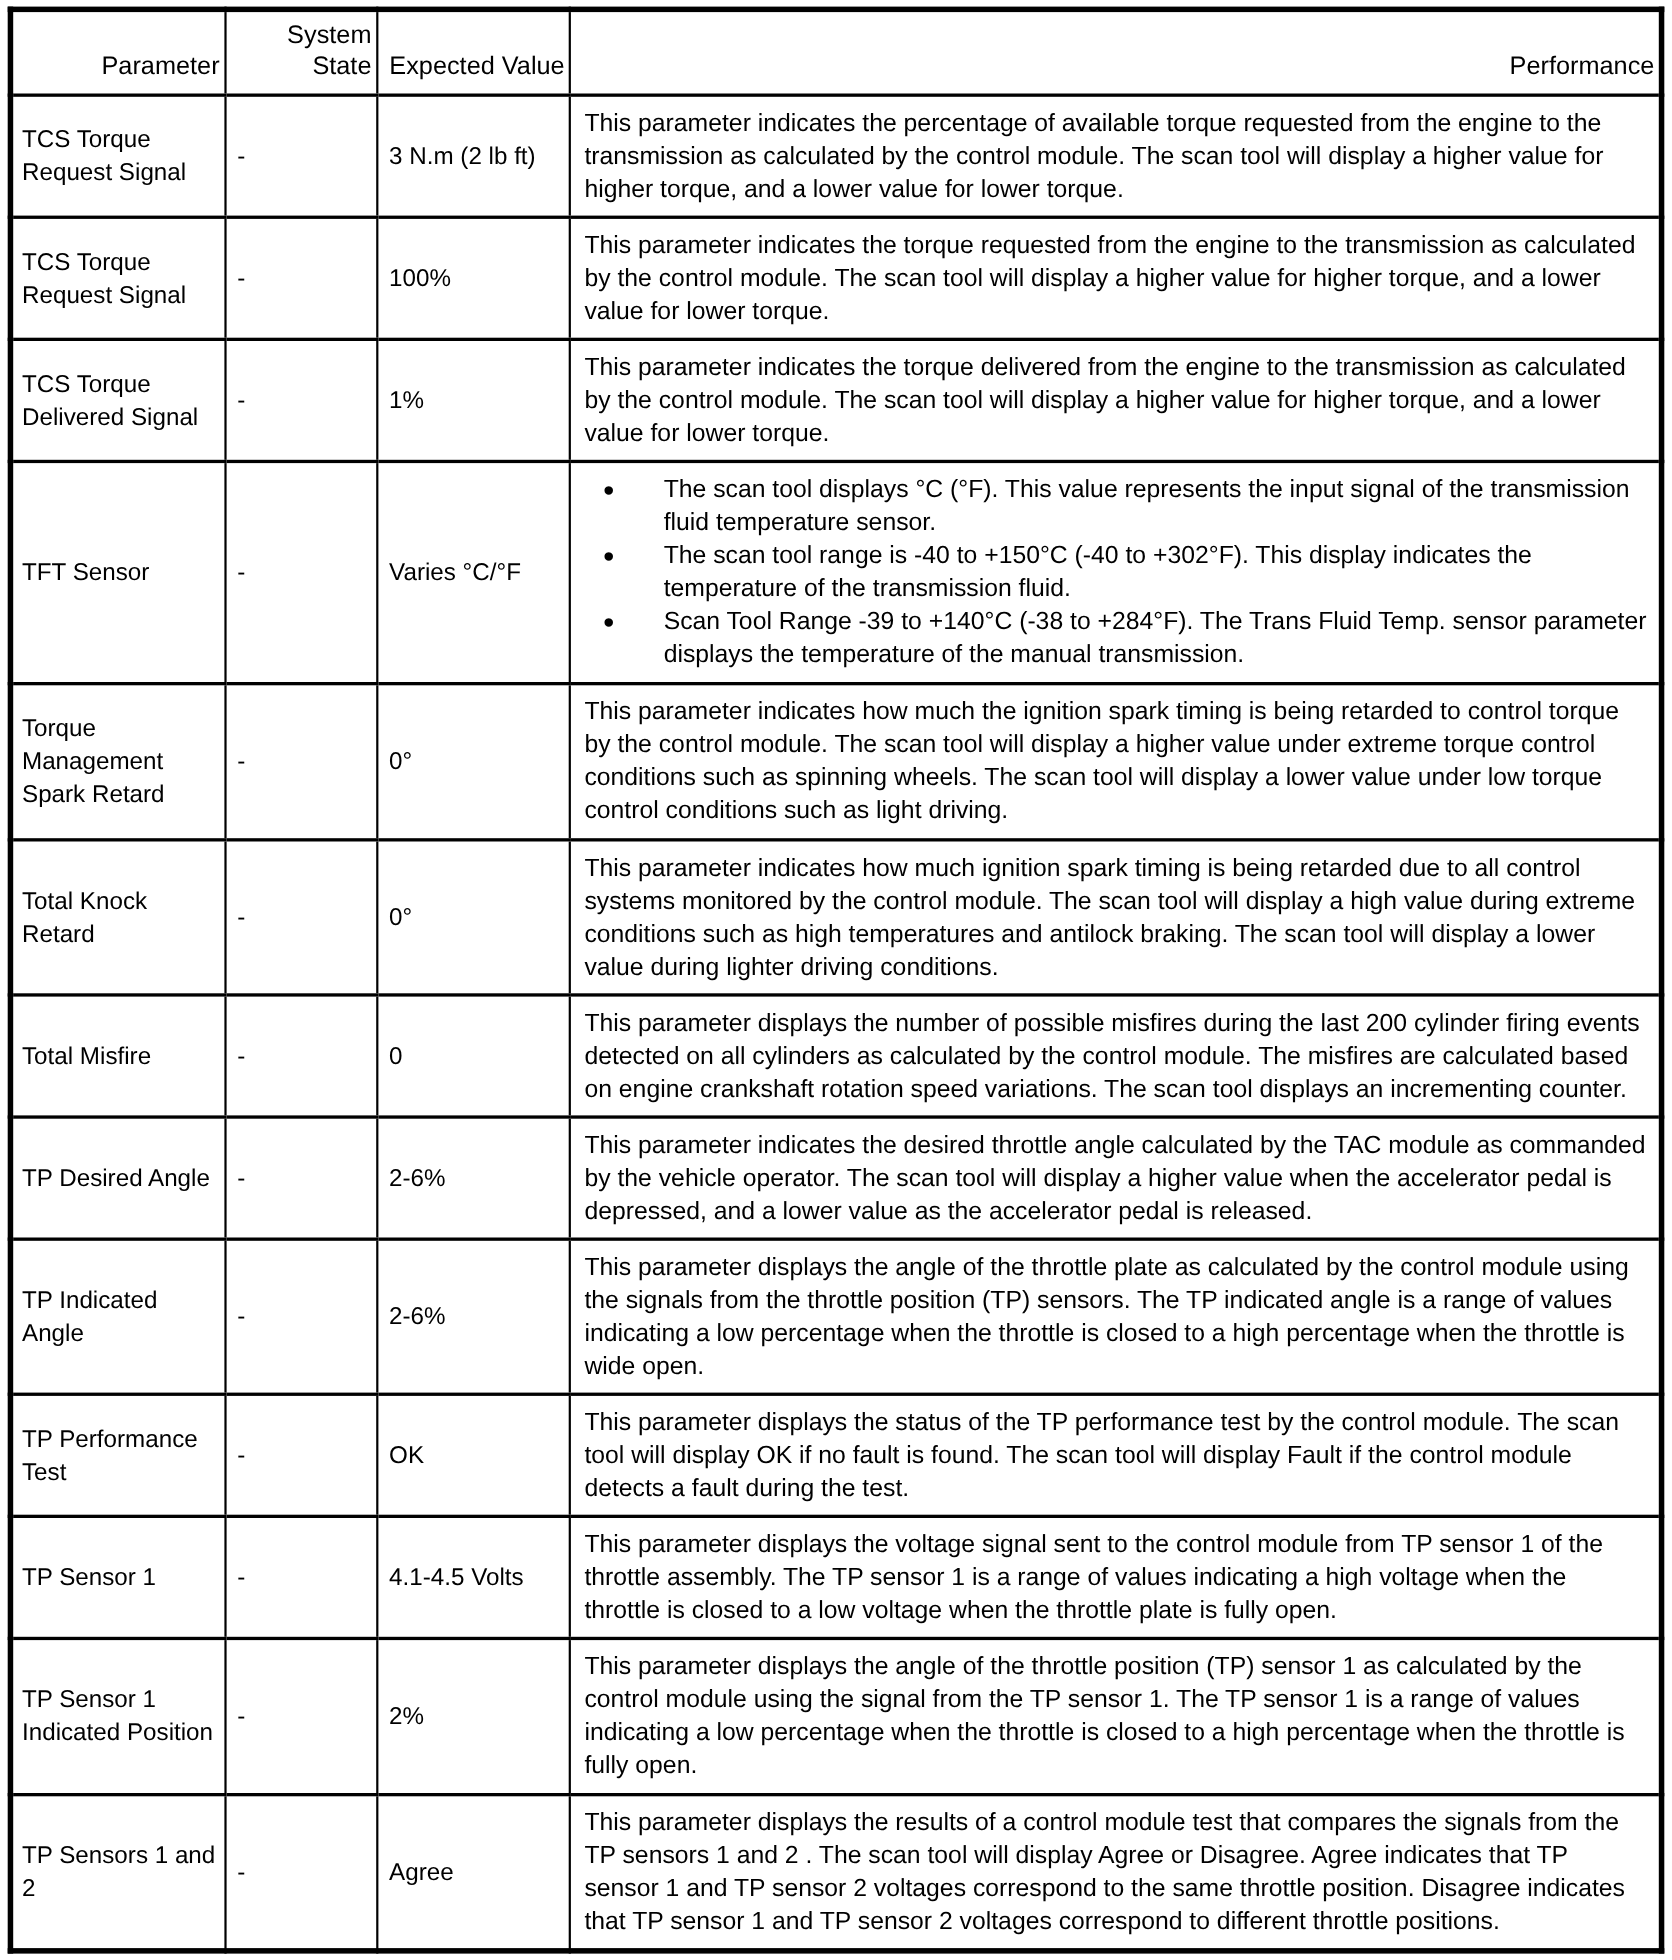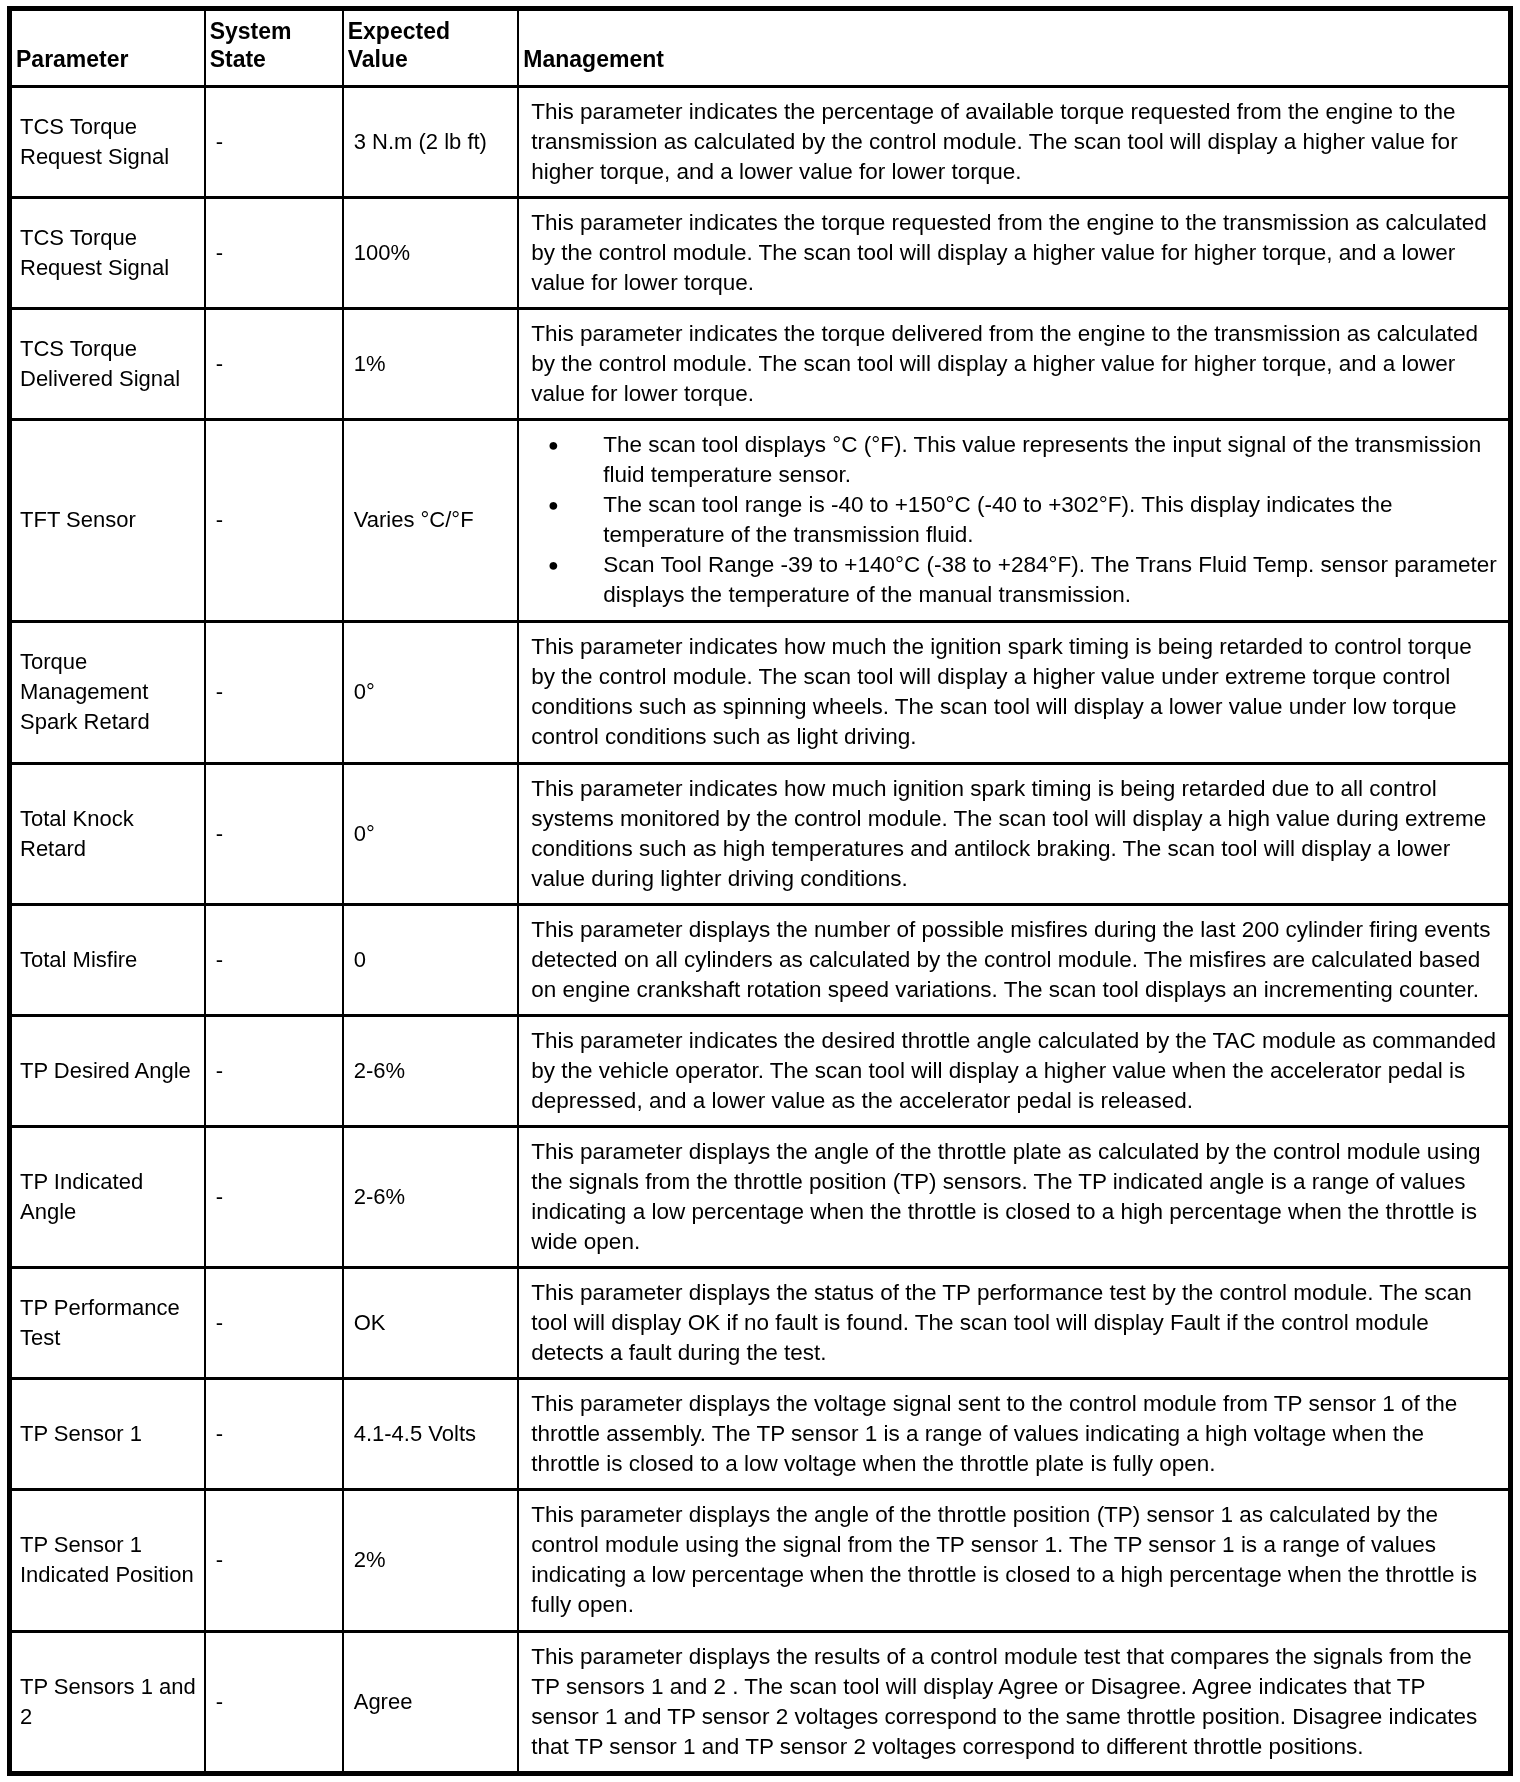--- a/index.html
+++ b/index.html
@@ -30,22 +30,22 @@
 
   th, td {
     border-style: solid;
     border-color: #000;
     border-width: 3px 2px;
     box-sizing: border-box;
   }
 
   th {
     font-size: 23px;
-    font-weight: bold;
-    text-align: left;
+    font-weight: normal;
+    text-align: right;
     vertical-align: bottom;
     padding: 6px 4px 12px 4px;
     height: 64px;
     line-height: 28px;
   }
 
   td {
     font-size: 22px;
     line-height: 30px;
     vertical-align: middle;
@@ -97,21 +97,21 @@
       <col class="c-param">
         <col class="c-state">
         <col class="c-value">
         <col class="c-desc">
     </colgroup>
     <thead>
       <tr>
         <th>Parameter</th>
         <th>System State</th>
         <th>Expected Value</th>
-        <th>Management</th>
+        <th>Performance</th>
       </tr>
     </thead>
     <tbody>
       <tr>
         <td class="param">TCS Torque Request Signal</td>
         <td class="state">-</td>
         <td class="value">3 N.m (2 lb ft)</td>
         <td class="desc">This parameter indicates the percentage of available torque requested from the engine to the transmission as calculated by the control module. The scan tool will display a higher value for higher torque, and a lower value for lower torque.</td>
       </tr>
       <tr>

